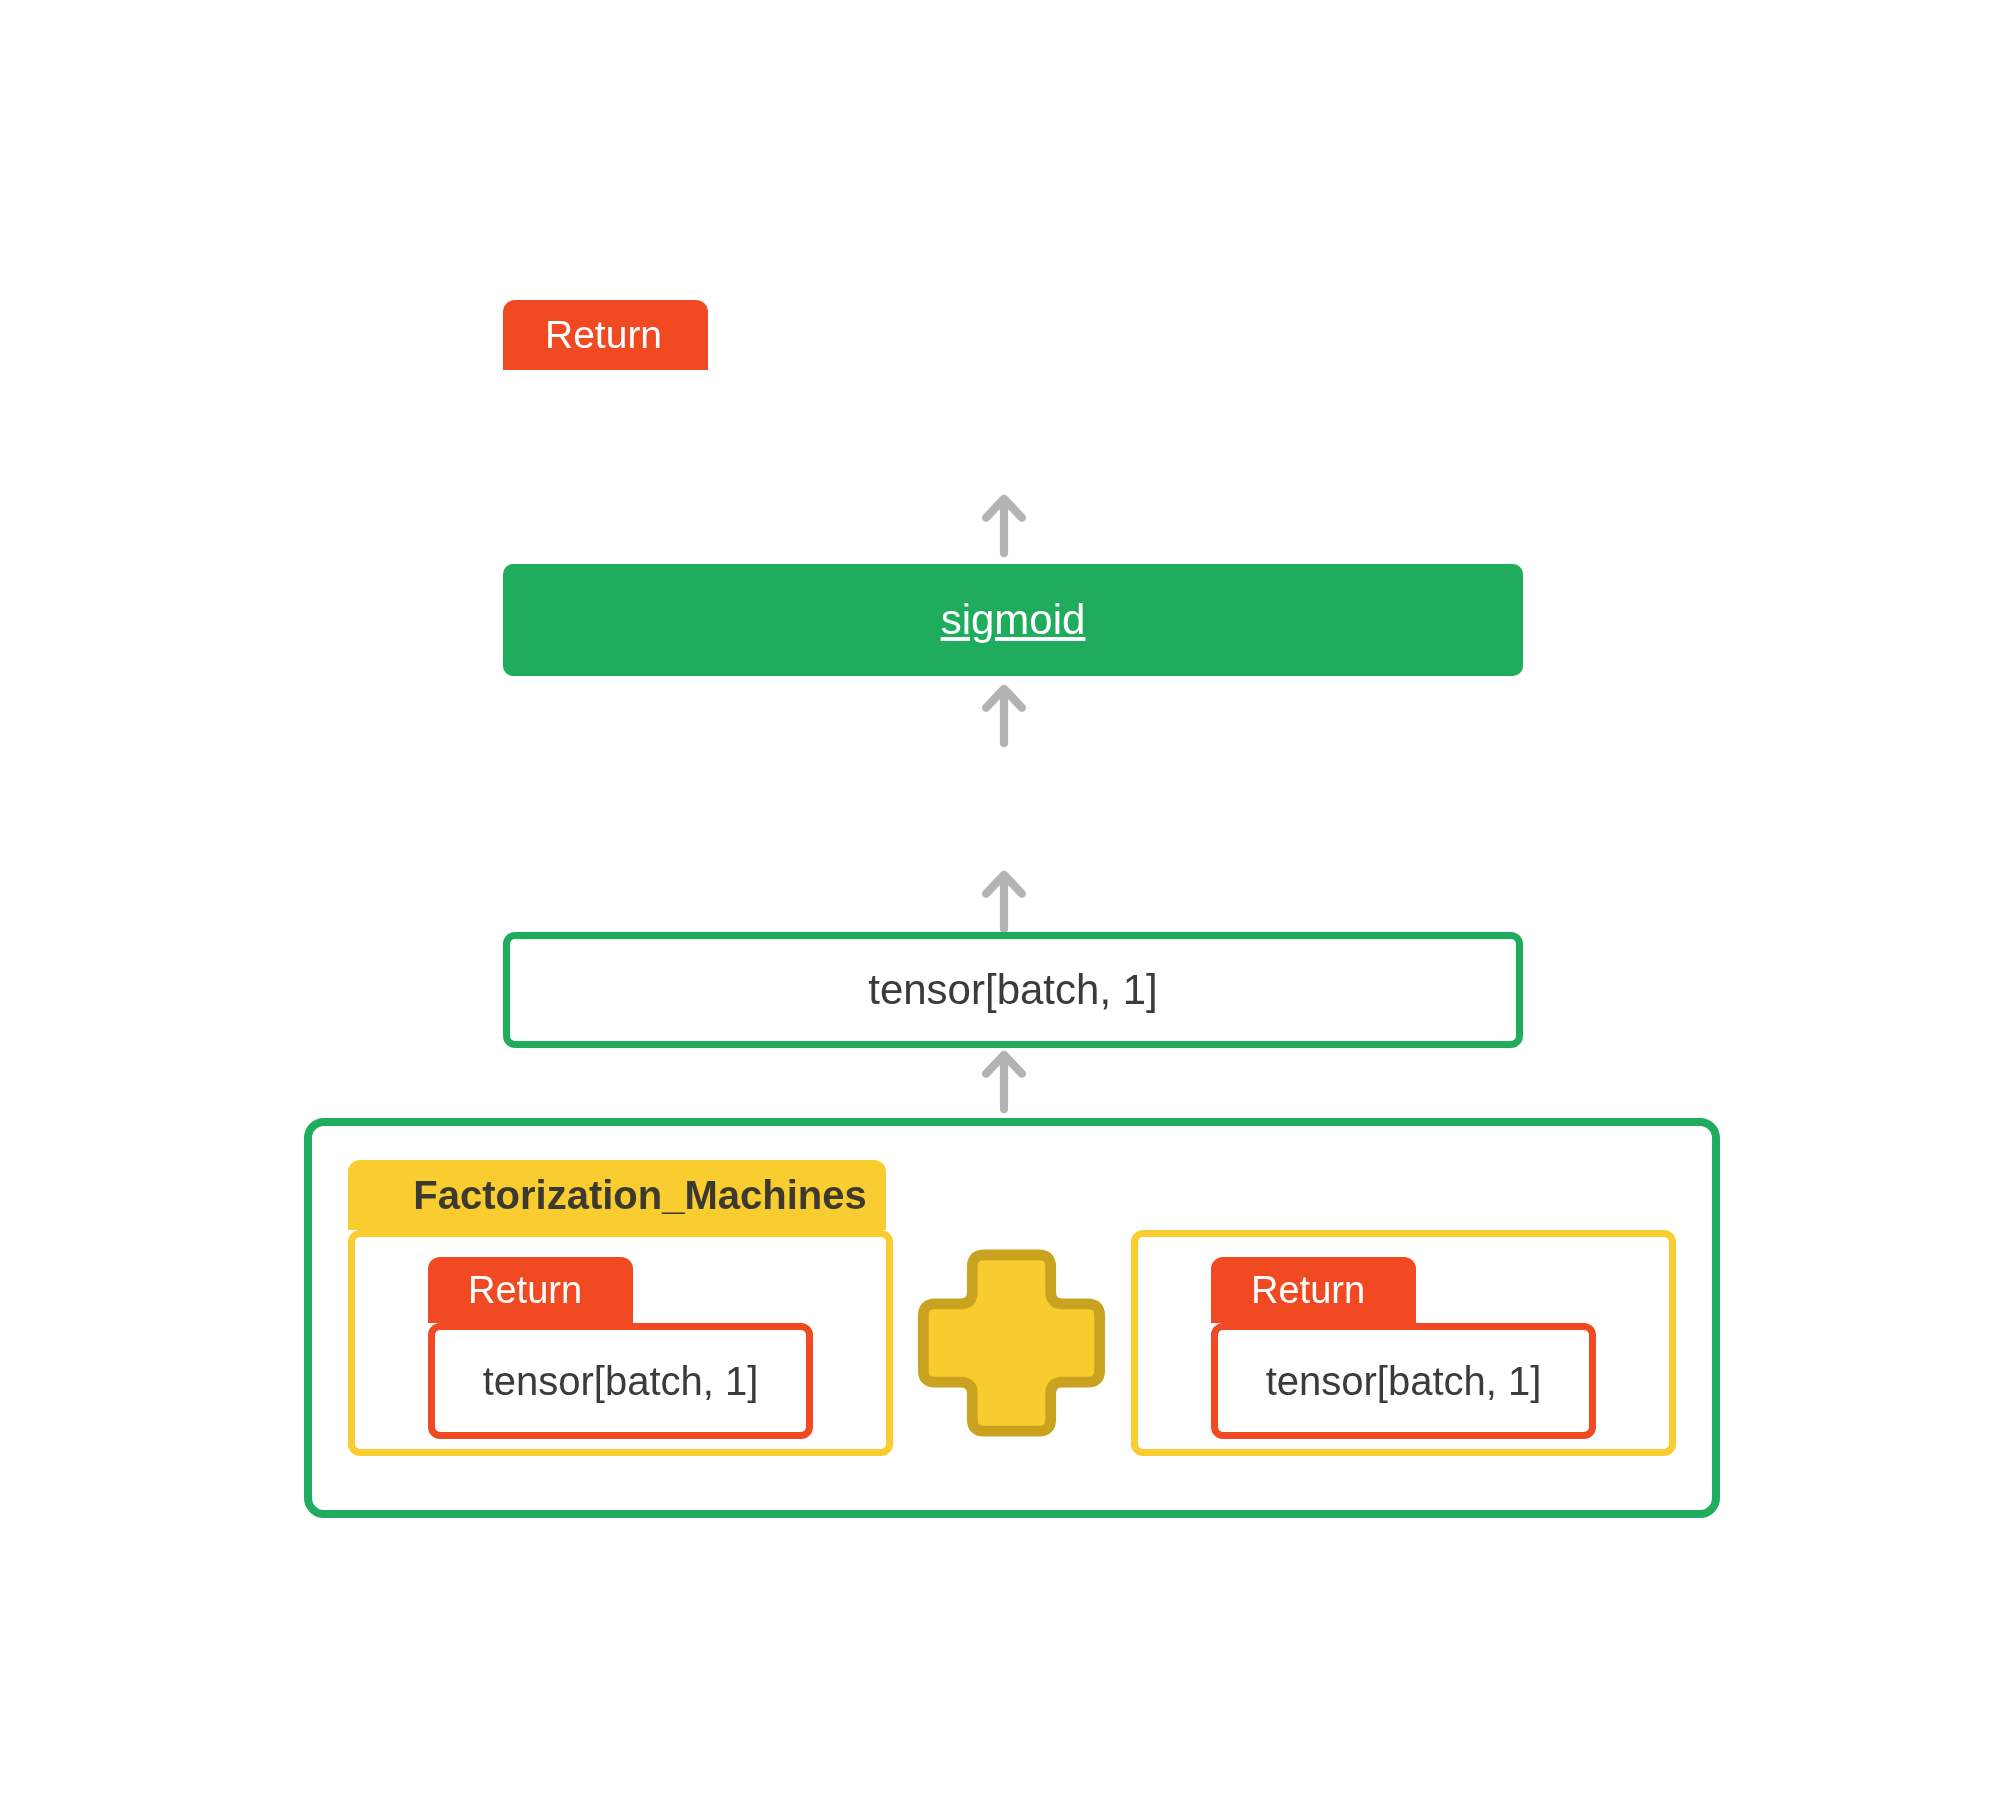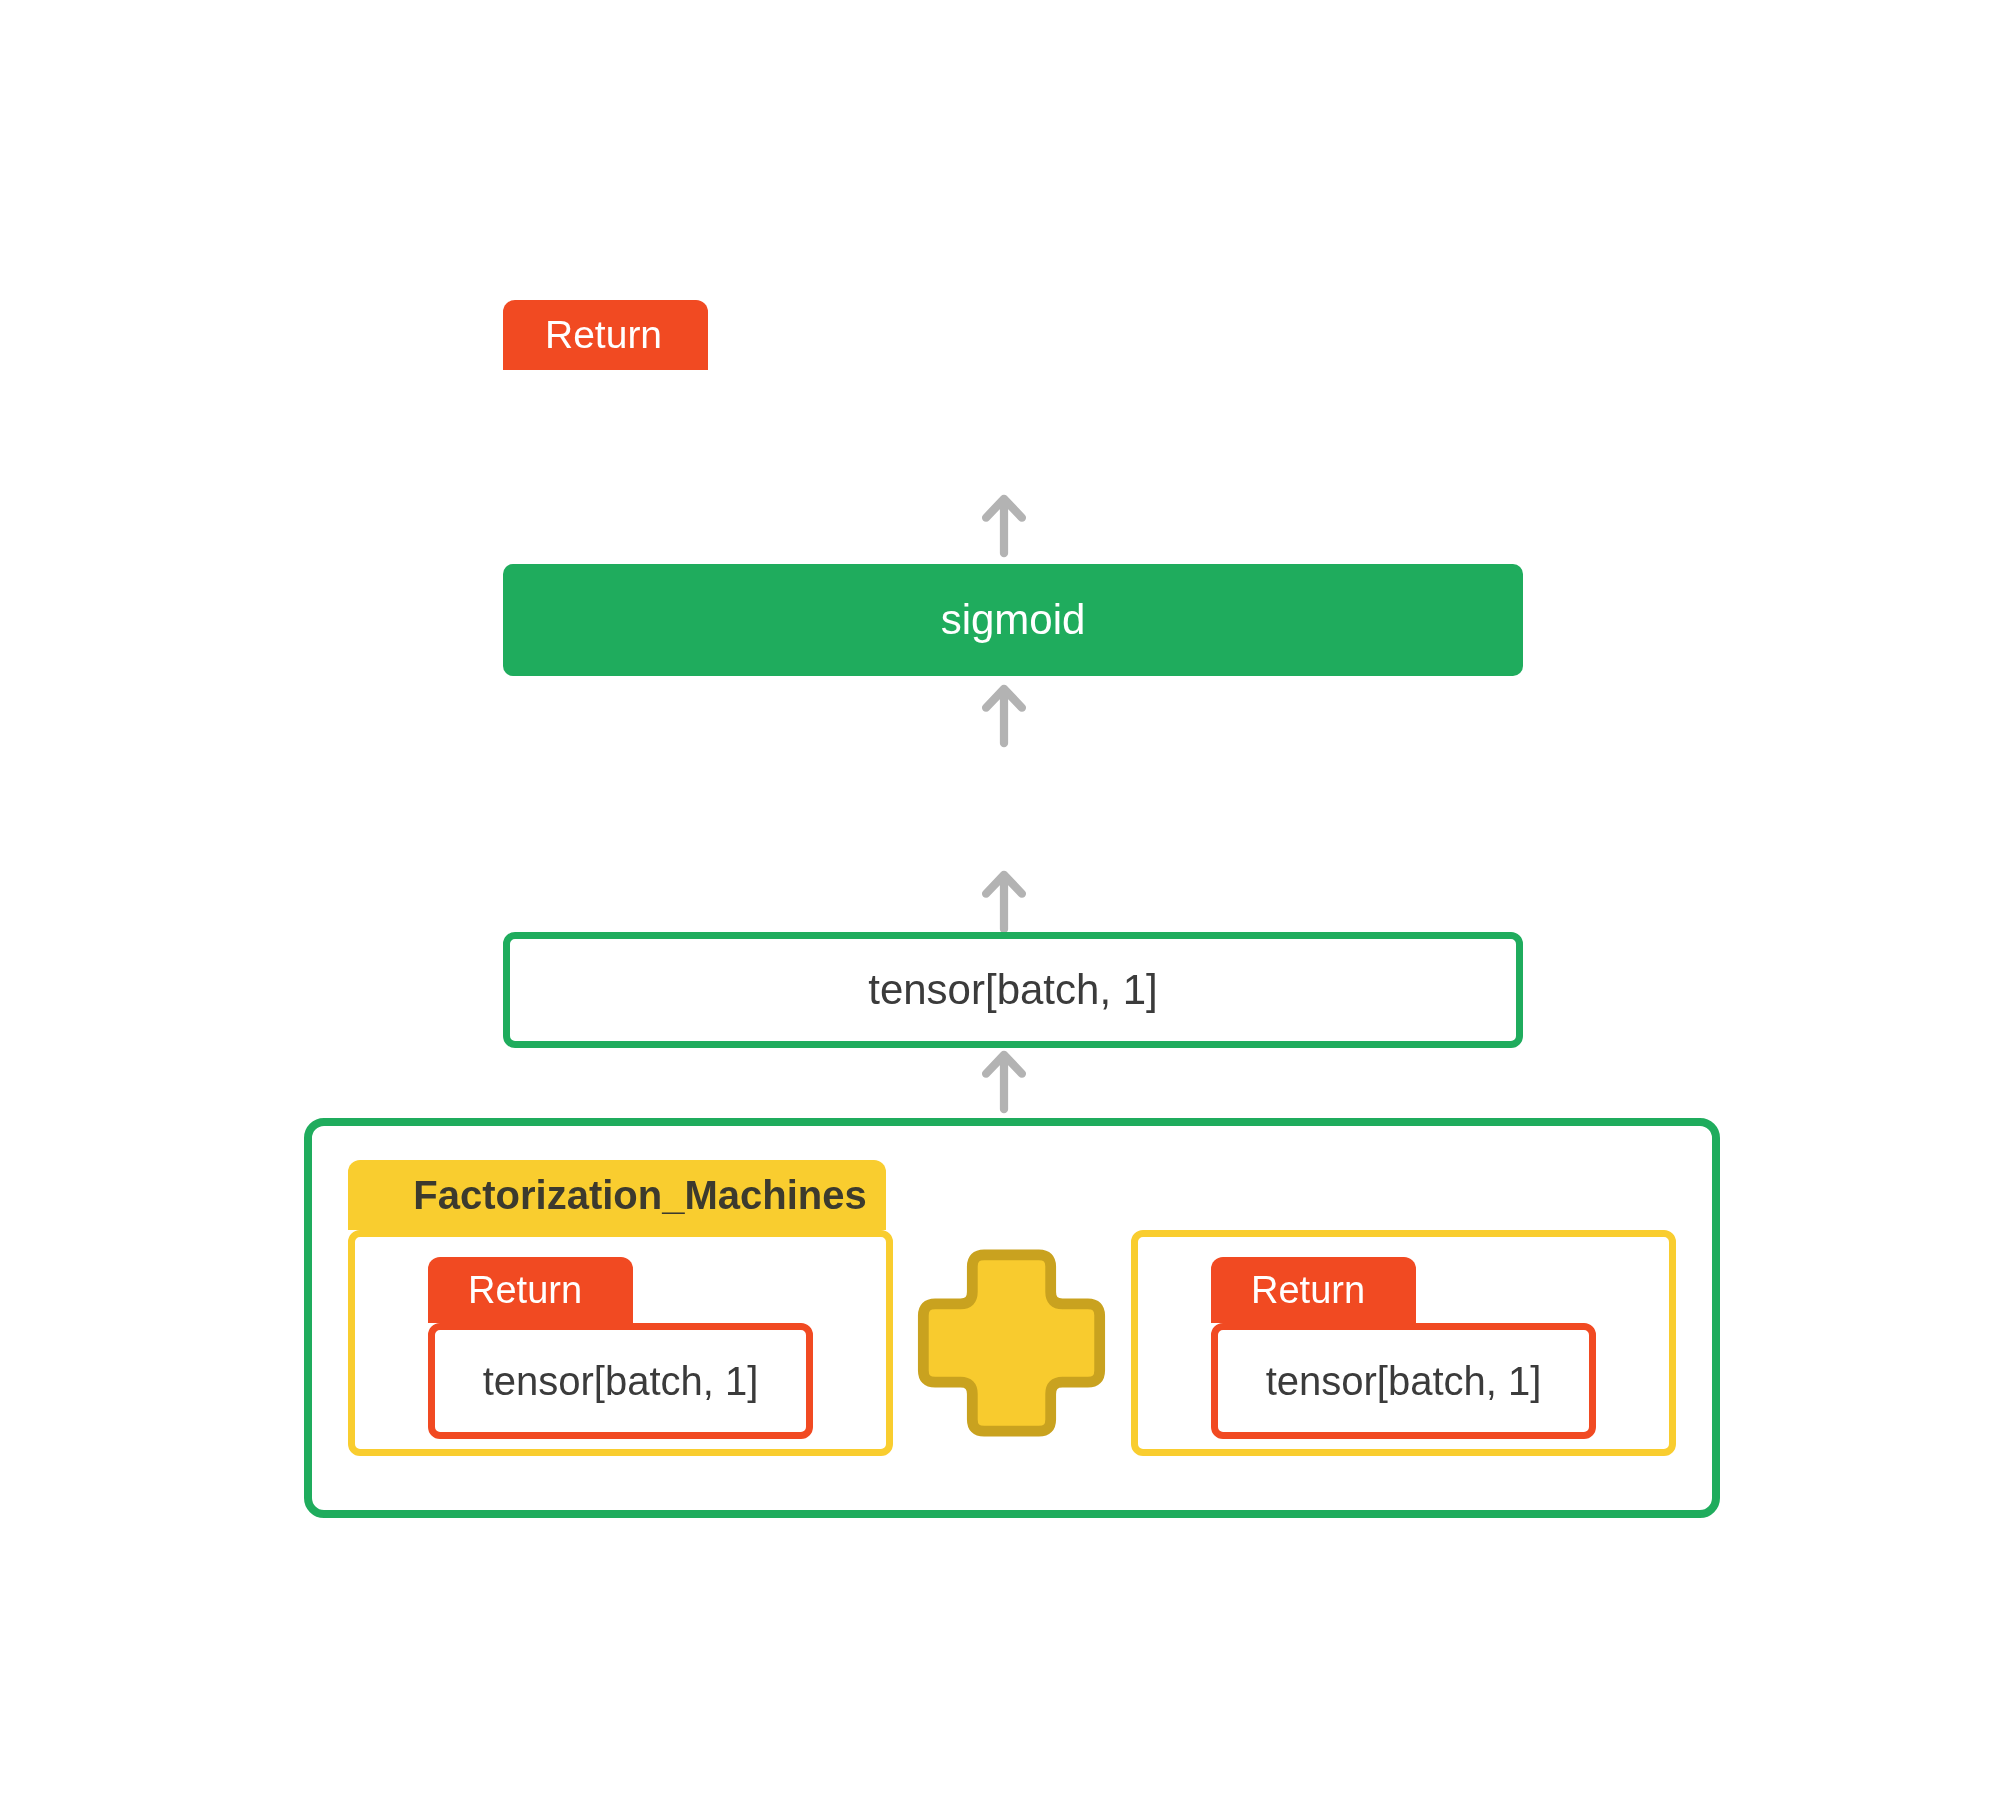--- a/index.html
+++ b/index.html
@@ -39,21 +39,21 @@
   .outline-green  { border: 7px solid #1FAC5D; }
   .outline-yellow { border: 7px solid #F9CD2F; }
   .fill-green {
     background: #1FAC5D; color: #ffffff;
     border-radius: 10px;
   }
 
   
   .top-return-tab   { left: 503px;  top: 300px;  width: 205px;  height: 70px;  padding-left: 42px; font-size: 39px; }
   .return-value-box { left: 503px;  top: 368px;  width: 1020px; height: 116px; font-size: 44px; }
-  .sigmoid-box      { left: 503px;  top: 564px;  width: 1020px; height: 112px; font-size: 42px; }
+  .sigmoid-box      { left: 503px;  top: 564px;  width: 1020px; height: 112px; font-size: 42px; text-decoration: underline; }
   .squeeze-box      { left: 503px;  top: 752px;  width: 1020px; height: 112px; font-size: 42px; }
   .concat-value-box { left: 503px;  top: 932px;  width: 1020px; height: 116px; font-size: 42px; }
 
   .arrow { left: 978px; width: 52px; height: 66px; z-index: 0; }
   .arrow-1 { top: 492px; }
   .arrow-2 { top: 682px; }
   .arrow-3 { top: 868px; }
   .arrow-4 { top: 1048px; }
 
   

